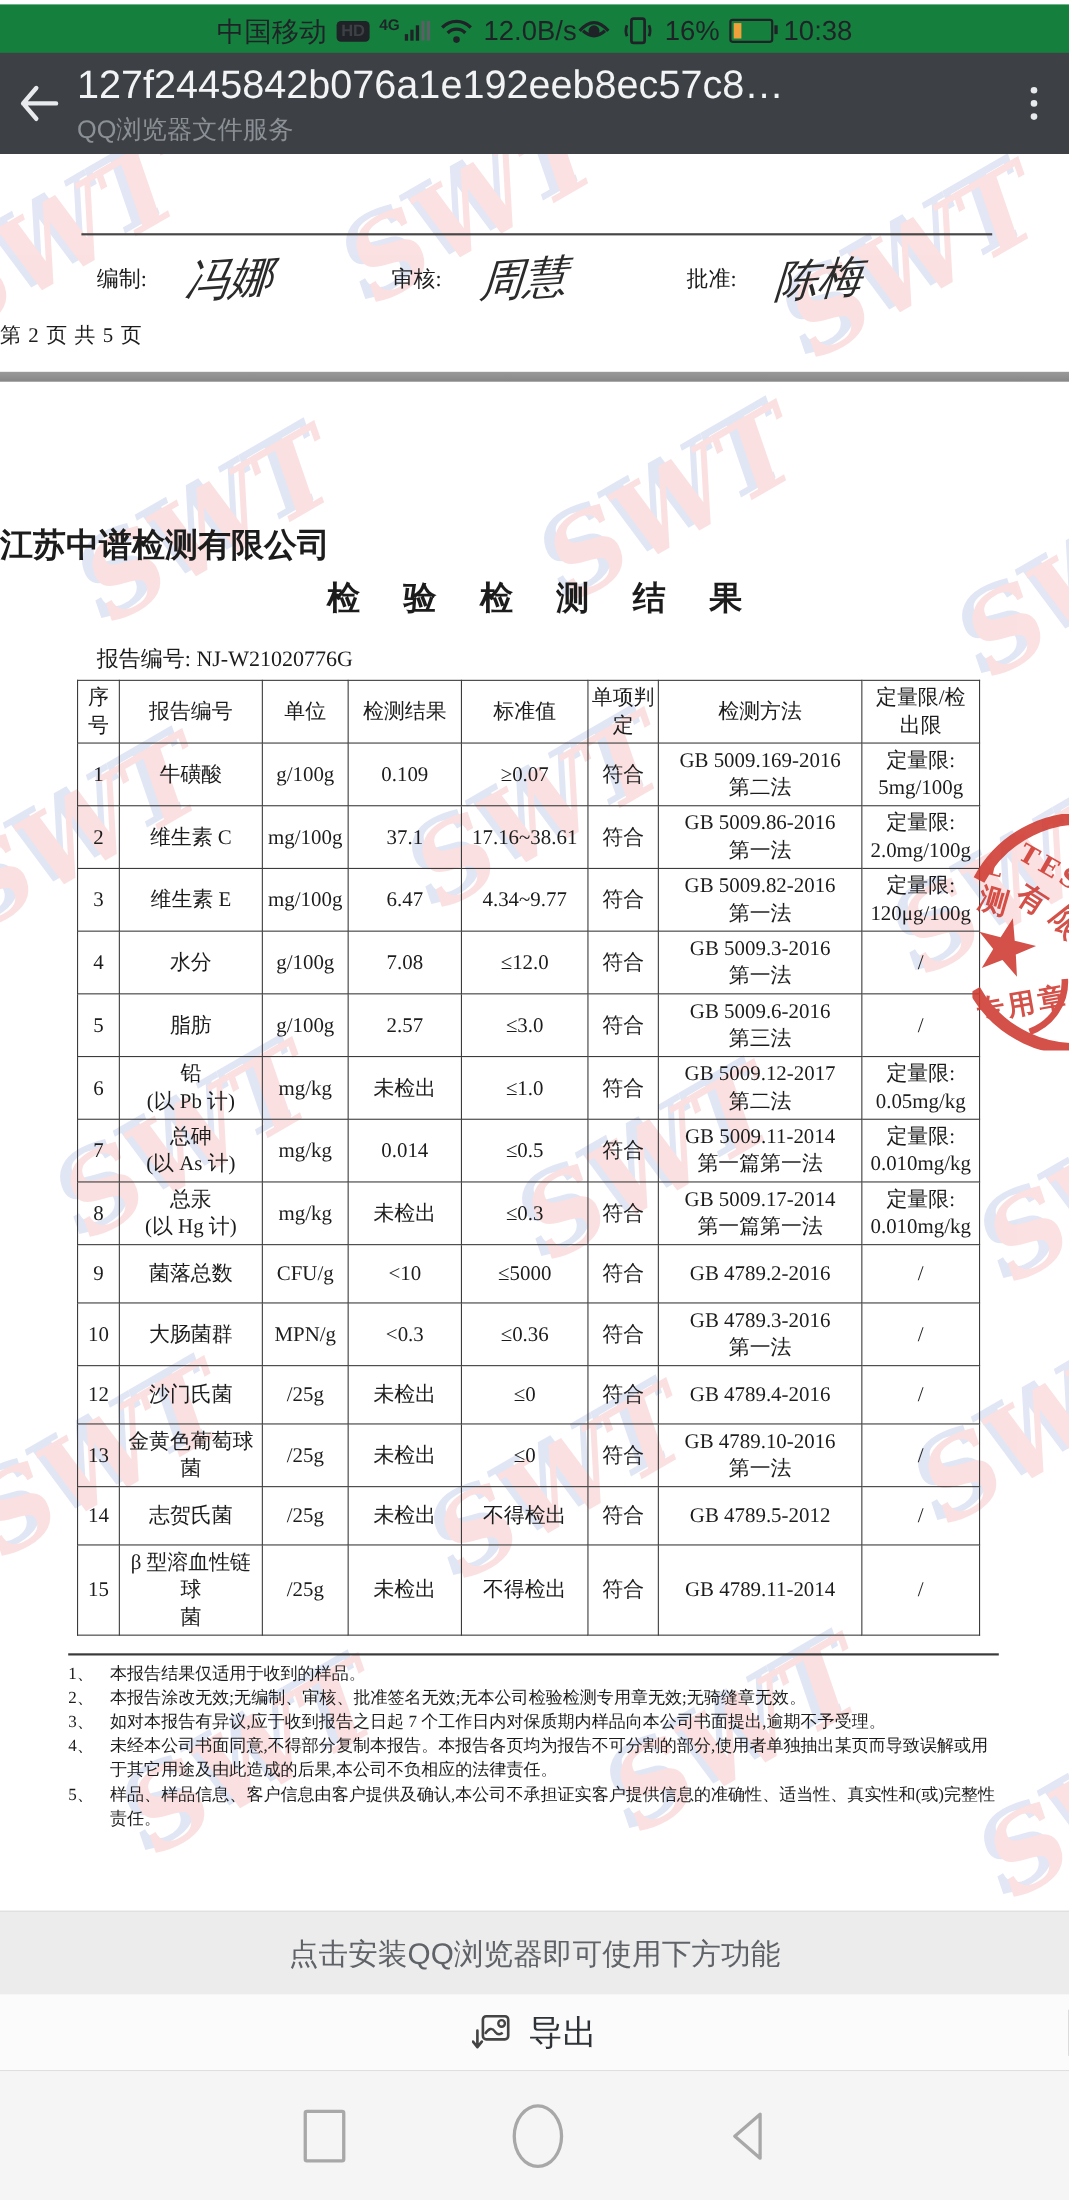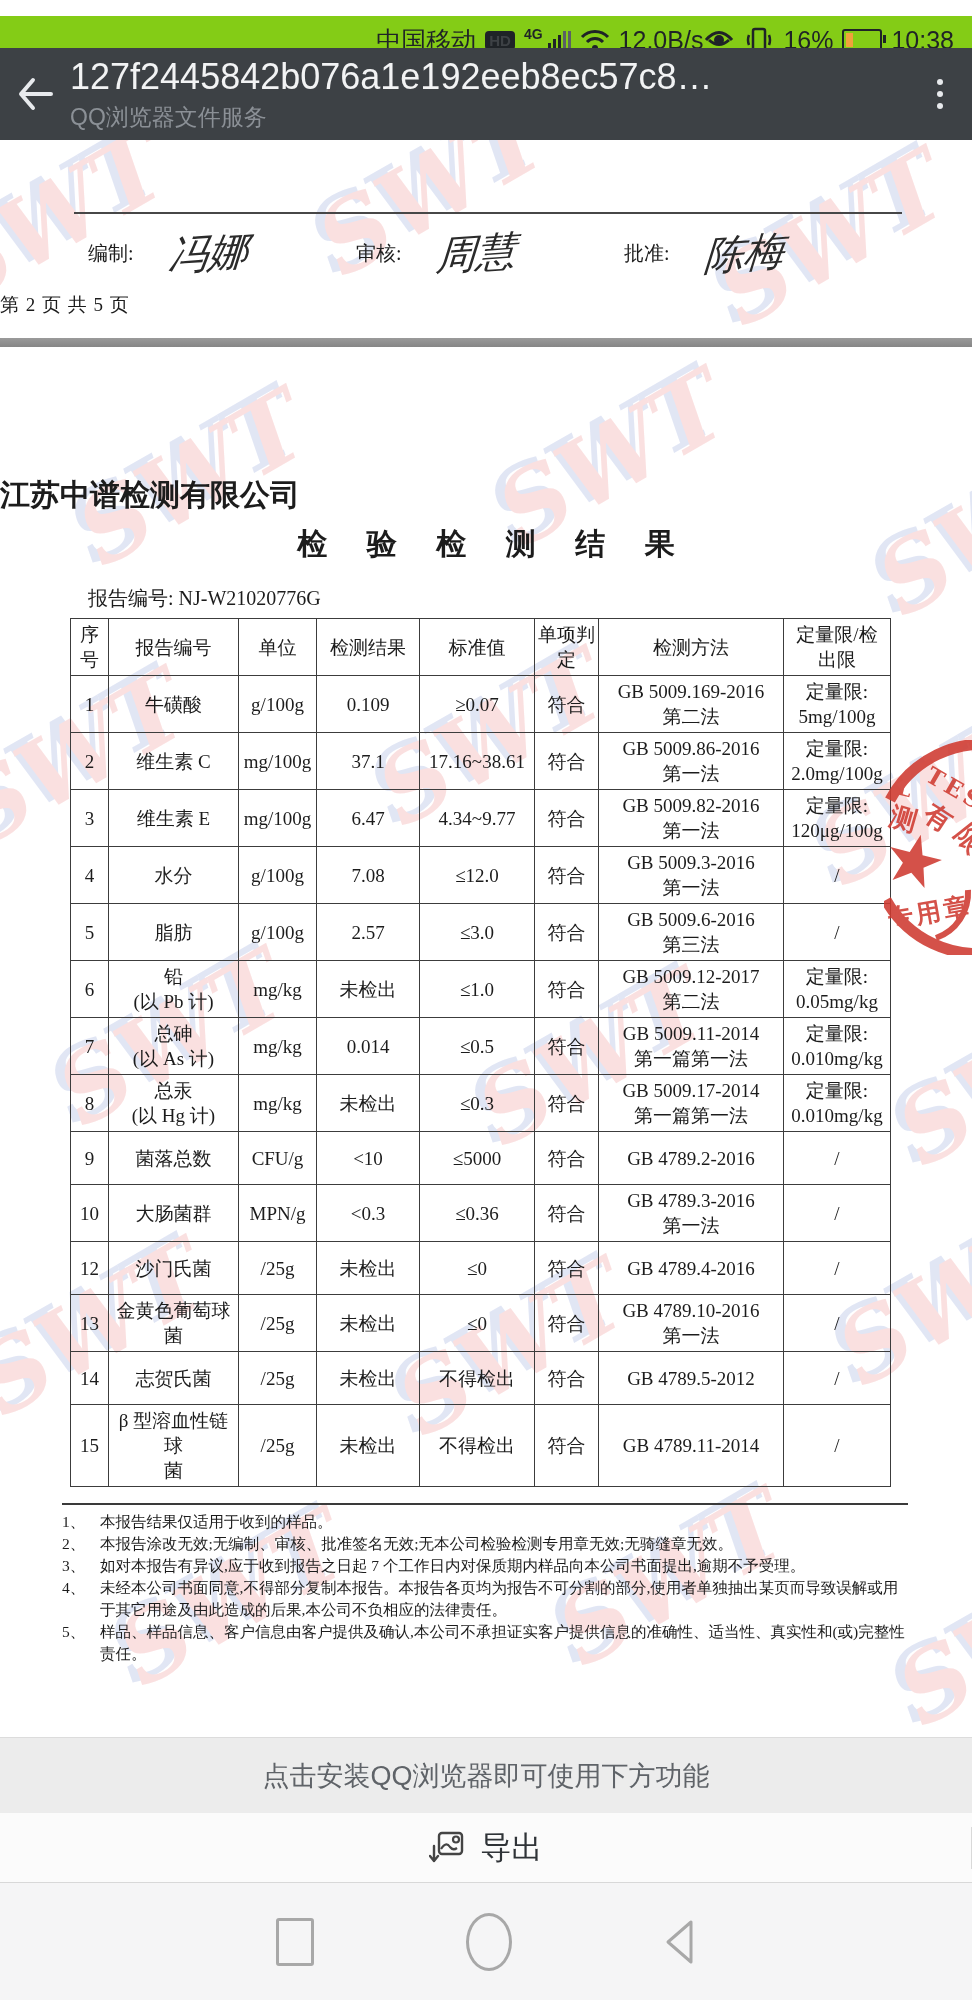--- a/index.html
+++ b/index.html
@@ -1,20 +1,20 @@
 <!DOCTYPE html>
 <html><head>
 <meta charset="utf-8">
 <style>
   html,body{margin:0;padding:0;background:#e9e9e9;}
   .screen{position:relative;width:972px;height:2000px;overflow:hidden;background:#ffffff;
           font-family:"Liberation Sans",sans-serif;}
   
-  .status-bar{position:absolute;top:16px;left:0;width:100%;height:48px;background:#84cc16;
-    display:flex;align-items:center;justify-content:flex-end;padding:0 18px;box-sizing:border-box;
+  .status-bar{position:absolute;top:4px;left:0;width:100%;height:48px;background:#15803d;
+    display:flex;align-items:center;justify-content:center;padding:0 18px;box-sizing:border-box;
     color:#1f2327;font-size:25px;}
   .sb-left,.sb-right{display:flex;align-items:center;gap:9px;}
   .hd-badge{background:#1f2327;color:#3d4145;font-weight:bold;font-size:15px;border-radius:4px;
     padding:2px 4px;line-height:1;}
   .net-4g{font-size:14px;font-weight:bold;margin-right:-4px;transform:translateY(-6px);}
   .bars{display:flex;align-items:flex-end;gap:2px;height:18px;}
   .bars i{width:3px;background:#1f2327;display:block;}
   .bars i.dim{background:#5a6065;}
   .battery{position:relative;width:36px;height:18px;border:2px solid #1f2327;border-radius:3px;}
   .battery .cap{position:absolute;right:-6px;top:4px;width:3px;height:8px;background:#1f2327;}

